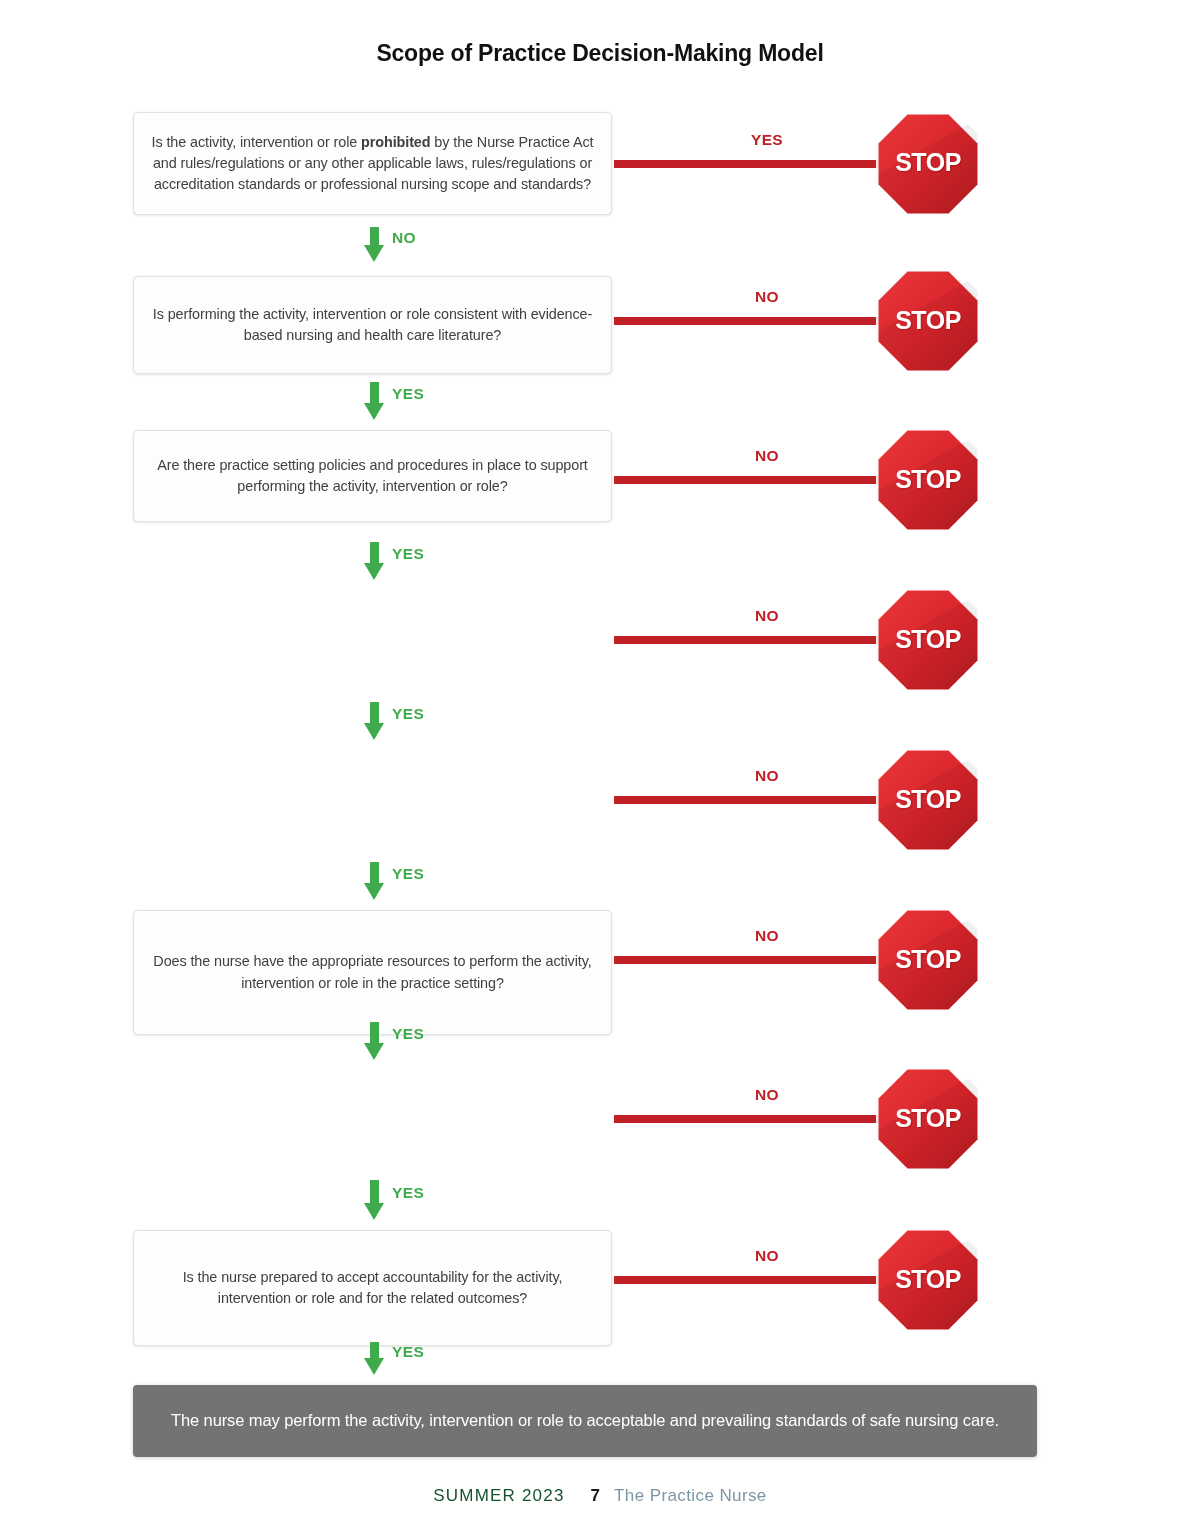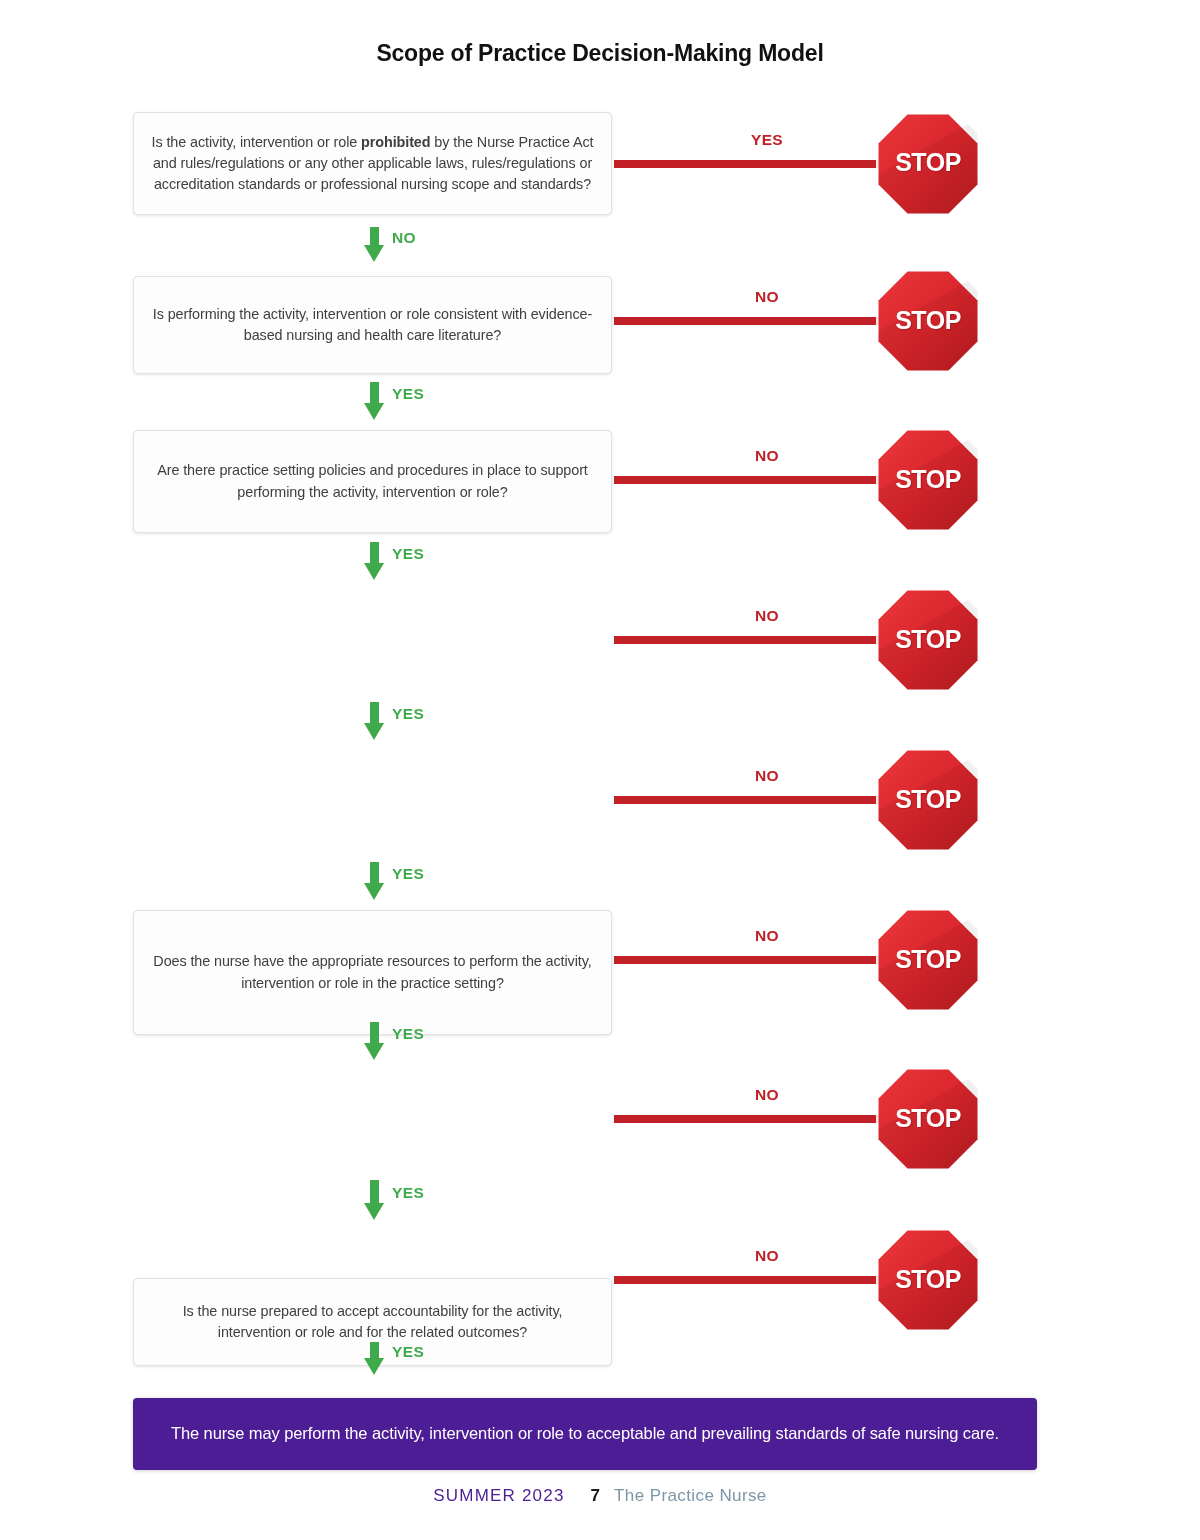--- a/index.html
+++ b/index.html
@@ -147,27 +147,26 @@
     padding-bottom: 2px;
   }
 
   
   .final-box {
     position: absolute;
     left: 133px;
     top: 1385px;
     width: 904px;
     height: 72px;
-    background: #4c1d95;
+    background: #737373;
     border-radius: 4px;
     box-shadow: 0 1px 4px rgba(0,0,0,0.18);
     display: flex;
     align-items: center;
     justify-content: center;
-    margin-top: 13px;
   }
   .final-text {
     text-align: center;
     color: #ffffff;
     font-size: 16.5px;
     line-height: 1.45;
     letter-spacing: -0.1px;
   }
 
   
@@ -176,21 +175,21 @@
     left: 0;
     top: 1486px;
     width: 1200px;
     display: flex;
     align-items: baseline;
     justify-content: center;
     gap: 0;
   }
   .footer-issue {
     font-size: 17px;
-    color: #4c1d95;
+    color: #14532d;
     letter-spacing: 1.2px;
   }
   .footer-page {
     font-size: 17px;
     font-weight: bold;
     color: #1a1a1a;
     margin: 0 14px 0 26px;
   }
   .footer-pub {
     font-size: 17px;
@@ -253,21 +252,21 @@
         <polygon points="35.5,6.5 76.5,6.5 105.5,35.5 105.5,76.5 76.5,105.5 35.5,105.5 6.5,76.5 6.5,35.5" fill="url(#sg1)"></polygon>
         <polygon points="76.5,105.5 35.5,105.5 6.5,76.5 6.5,66 96,16 105.5,25.5 105.5,76.5" fill="#000000" opacity="0.06"></polygon>
       </svg>
       <div class="stop-word">STOP</div>
     </div>
     <div class="v-arrow" style="top: 382px; height: 38px;">
       <div class="shaft" style="height: 21px;"></div>
       <div class="head" style="top: 21px;"></div>
     </div>
     <div class="v-label" style="top: 385px;">YES</div>
-    <div class="decision-box" style="top: 430px; height: 103px;">
+    <div class="decision-box" style="top: 430px; height: 92px;">
       <div class="decision-text">Are there practice setting policies and procedures in place to support performing the activity, intervention or role?</div>
     </div>
     <div class="h-arrow" style="top: 475px;">
       <div class="shaft"></div>
       <div class="head"></div>
     </div>
     <div class="h-label" style="top: 447px;">NO</div>
     <div class="stop-sign" style="top: 424px;">
       <svg viewBox="0 0 112 112">
         <defs>
@@ -384,21 +383,21 @@
         <polygon points="35.5,6.5 76.5,6.5 105.5,35.5 105.5,76.5 76.5,105.5 35.5,105.5 6.5,76.5 6.5,35.5" fill="url(#sg6)"></polygon>
         <polygon points="76.5,105.5 35.5,105.5 6.5,76.5 6.5,66 96,16 105.5,25.5 105.5,76.5" fill="#000000" opacity="0.06"></polygon>
       </svg>
       <div class="stop-word">STOP</div>
     </div>
     <div class="v-arrow" style="top: 1180px; height: 40px;">
       <div class="shaft" style="height: 23px;"></div>
       <div class="head" style="top: 23px;"></div>
     </div>
     <div class="v-label" style="top: 1184px;">YES</div>
-    <div class="decision-box" style="top: 1230px; height: 88px; margin-top: 48px;">
+    <div class="decision-box" style="top: 1230px; height: 116px;">
       <div class="decision-text">Is the nurse prepared to accept accountability for the activity, intervention or role and for the related outcomes?</div>
     </div>
     <div class="h-arrow" style="top: 1275px;">
       <div class="shaft"></div>
       <div class="head"></div>
     </div>
     <div class="h-label" style="top: 1247px;">NO</div>
     <div class="stop-sign" style="top: 1224px;">
       <svg viewBox="0 0 112 112">
         <defs>

